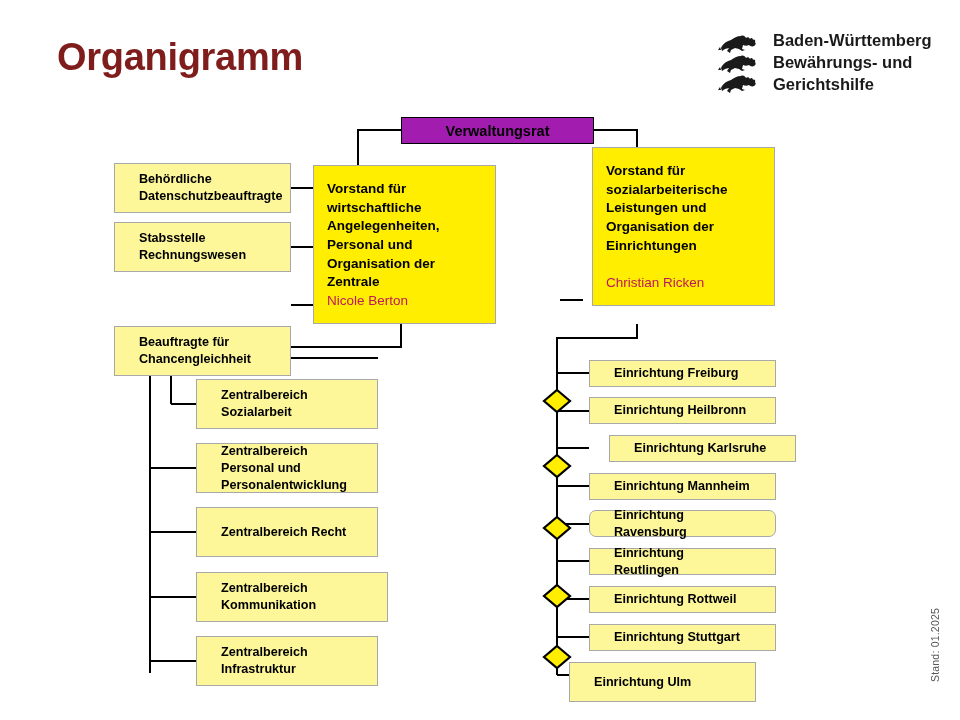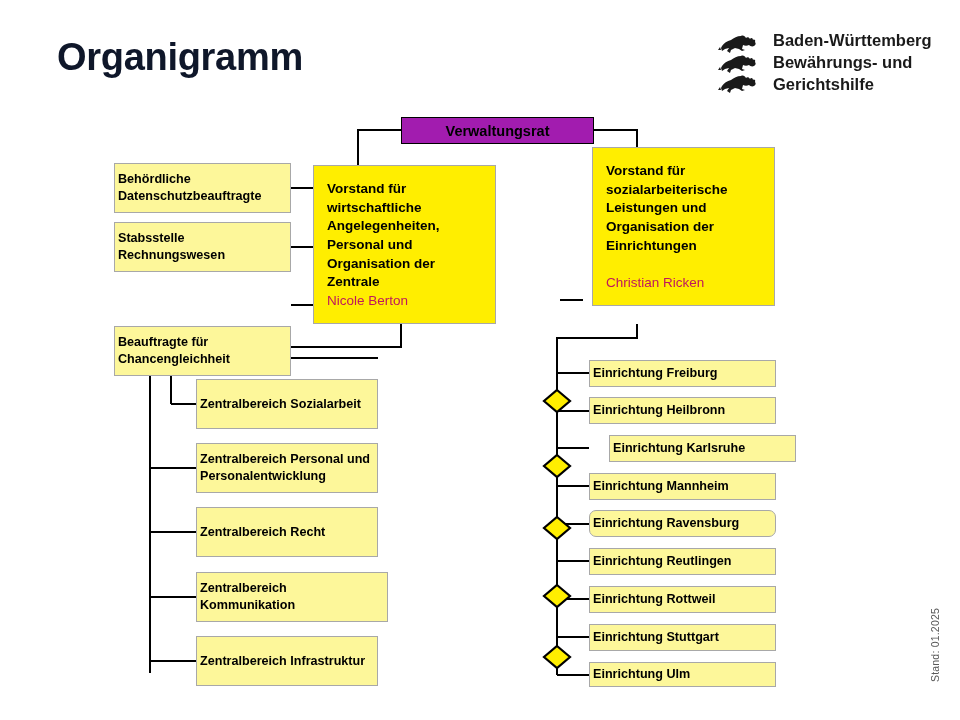--- a/index.html
+++ b/index.html
@@ -20,21 +20,21 @@
     overflow: hidden;
   }
 
   
   #page-title {
     position: absolute;
     left: 57px;
     top: 36px;
     font-size: 38px;
     font-weight: bold;
-    color: #0f172a;
+    color: #7f1d1d;
     letter-spacing: -0.3px;
     white-space: nowrap;
   }
   #logo {
     position: absolute;
     left: 718px;
     top: 30px;
     display: flex;
     align-items: flex-start;
     gap: 11px;
@@ -100,21 +100,21 @@
     font-size: 13.5px;
     line-height: 1.38;
   }
 
   
   .node-pale {
     background: #fdf79a;
     border: 1px solid #a8a8a8;
     display: flex;
     align-items: center;
-    padding: 0 3px;
+    padding: 0 24px;
     font-size: 12.6px;
     font-weight: bold;
     line-height: 1.35;
   }
   .node-facility {
     font-size: 12.6px;
   }
 
   
   #stand-stamp {
@@ -268,19 +268,19 @@
   </div>
   <div class="node node-pale node-facility" style="left:589px; top:548px; width:187px; height:27px;">
     <span>Einrichtung Reutlingen</span>
   </div>
   <div class="node node-pale node-facility" style="left:589px; top:586px; width:187px; height:27px;">
     <span>Einrichtung Rottweil</span>
   </div>
   <div class="node node-pale node-facility" style="left:589px; top:624px; width:187px; height:27px;">
     <span>Einrichtung Stuttgart</span>
   </div>
-  <div class="node node-pale node-facility" style="left:589px; top:662px; width:187px; height:25px;">
+  <div class="node node-pale node-facility" style="left:569px; top:662px; width:187px; height:40px;">
     <span>Einrichtung Ulm</span>
   </div>
 
   <div id="stand-stamp">Stand: 01.2025</div>
 
 </div>
 
 </body></html>

